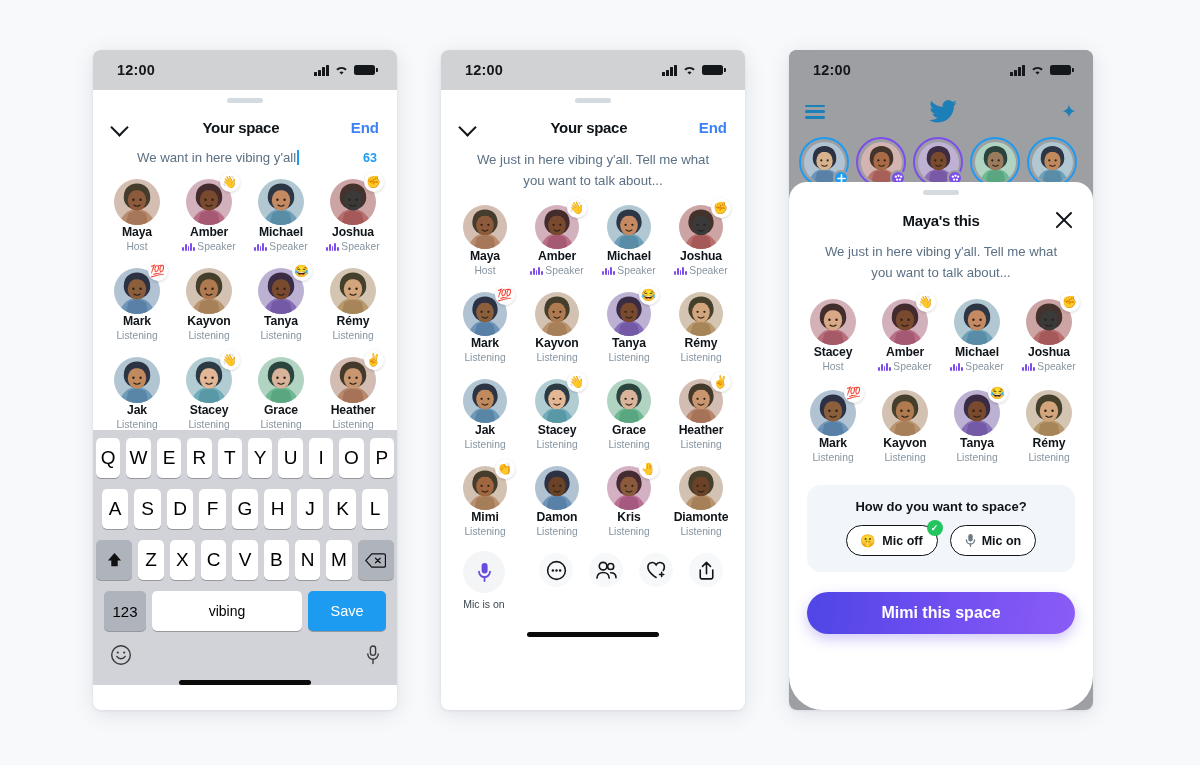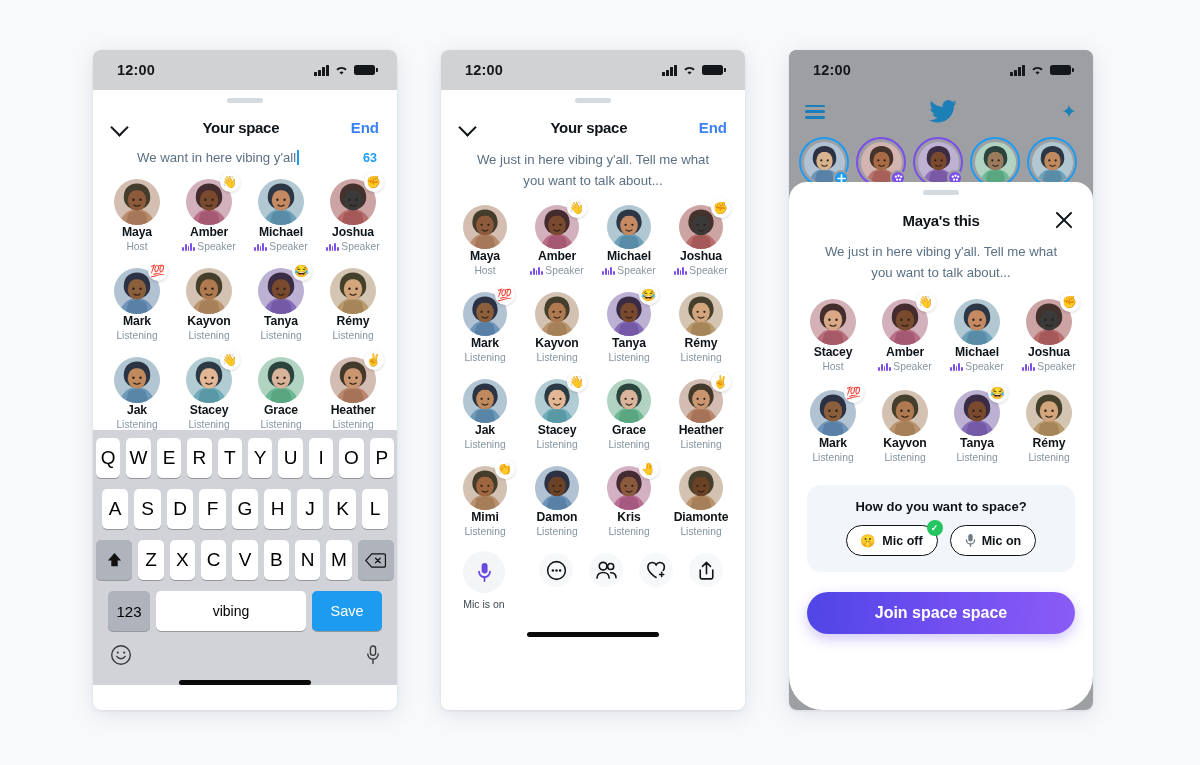--- a/index.html
+++ b/index.html
@@ -114,21 +114,21 @@
 
   
   .kb { background:#D1D3D9; padding: 8px 3px 0; }
   .kb-row { display:flex; justify-content:center; gap:6px; margin-bottom:11px; }
   .key { background:#fff; border-radius:5px; height:40px; width:26.5px;
          display:flex;align-items:center;justify-content:center;
          font-size:19px; color:#000; box-shadow:0 1px 0 rgba(0,0,0,.28);}
   .key.wide { width:38px; background:#AFB3BC; }
   .key.num { width:42px; background:#AFB3BC; font-size:15px;}
   .key.space { flex:1; max-width:150px; font-size:14px; }
-  .key.save { width:70px; background:#1D9BF0; color:#fff; font-size:14.5px; font-weight:normal;}
+  .key.save { width:78px; background:#1D9BF0; color:#fff; font-size:14.5px; font-weight:normal;}
   .kb-bottom { display:flex; align-items:center; justify-content:space-between;
                padding: 2px 14px 8px; }
 
   
   .tw-bg { position:absolute; inset:0; background:#9E9FA2; }
   .tw-top { position:relative; height:132px; padding: 0 16px; }
   .tw-nav { display:flex; align-items:center; justify-content:space-between; padding-top:10px; }
   .hamb { width:20px;height:14px;display:flex;flex-direction:column;justify-content:space-between;}
   .hamb i{display:block;height:2.2px;background:#1D7FB8;border-radius:2px;}
   .spark { color:#1D7FB8; font-size:19px; line-height:1; }
@@ -1330,16 +1330,16 @@
           <div class="pill">
             <svg width="11" height="15" viewBox="0 0 12 16">
                 <rect x="3.6" y="1" width="4.8" height="8" rx="2.4" fill="#6E7B87"></rect>
                 <path d="M1.6 7.4a4.4 4.4 0 0 0 8.8 0" fill="none" stroke="#6E7B87" stroke-width="1.5" stroke-linecap="round"></path>
                 <path d="M6 11.8V14.4" stroke="#6E7B87" stroke-width="1.5" stroke-linecap="round"></path>
               </svg>
             <span>Mic on</span>
           </div>
         </div>
       </div>
-      <div class="join-btn">Join space space</div>
+      <div class="join-btn">Mimi this space</div>
     </div>
   </div>
 </div>
 
 </body></html>

